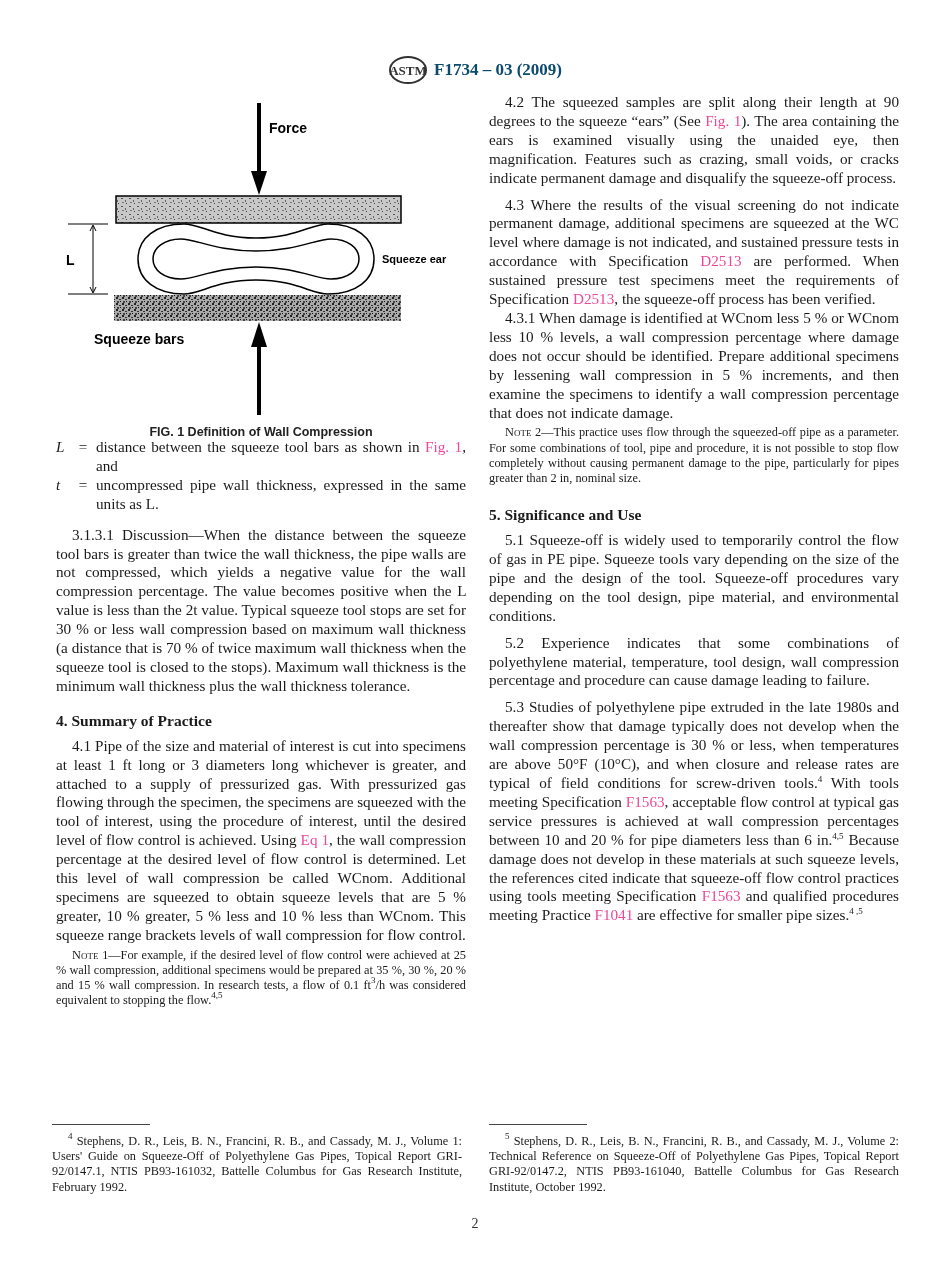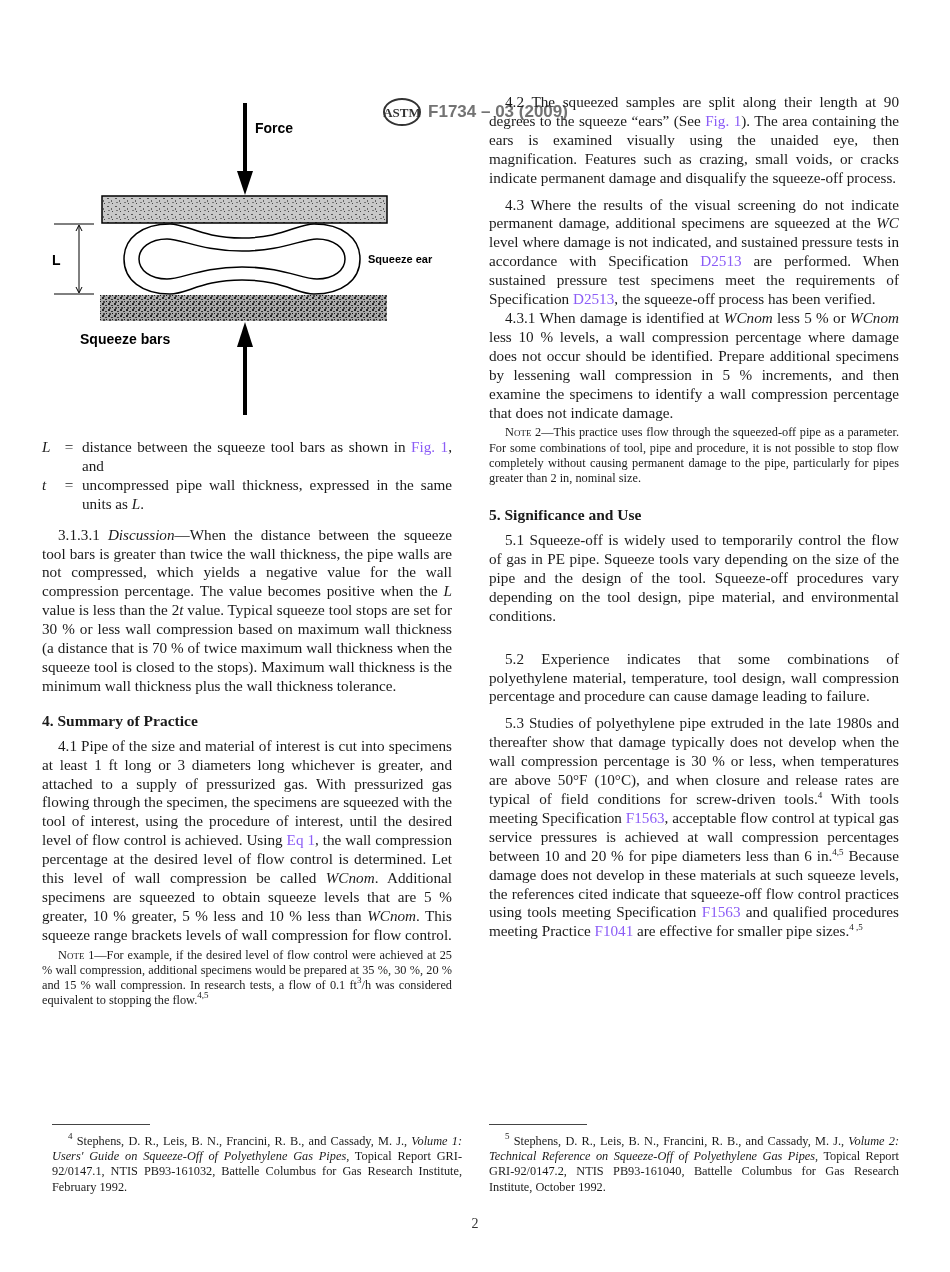--- a/index.html
+++ b/index.html
@@ -1,30 +1,30 @@
 <!DOCTYPE html>
 <html><head>
 <meta charset="utf-8">
 <style>
   html, body { margin: 0; padding: 0; background: #ffffff; }
   body { width: 950px; height: 1272px; position: relative; overflow: hidden; font-family: "Liberation Serif", serif; color: #1a1a1a; }
   .header { position: absolute; top: 55px; left: 0; width: 950px; text-align: center; }
-  .header-inner { display: inline-flex; align-items: center; gap: 6px; margin-top: 42px; }
+  .header-inner { display: inline-flex; align-items: center; gap: 6px; }
   .astm-logo { width: 40px; height: 30px; }
-  .doc-id { font-family: Liberation Sans, sans-serif; font-weight: bold; font-size: 17px; color: #737373; }
+  .doc-id { font-family: Liberation Serif, serif; font-weight: bold; font-size: 17px; color: #0c4a6e; }
   .col { position: absolute; top: 93px; width: 410px; font-size: 15.2px; line-height: 18.9px; text-align: justify; }
-  .col-left { left: 42px; }
+  .col-left { left: 56px; }
   .col-right { left: 489px; }
   .figure { position: relative; width: 410px; height: 345px; }
   .fig-caption { font-family: "Liberation Sans", sans-serif; font-weight: bold; font-size: 12.5px; text-align: center; margin-top: -10px; color: #222; }
   p { margin: 0; }
   .para { text-indent: 16px; }
   .gap { margin-top: 7px; }
-  .link { color: #8b5cf6; }
-  .it { font-style: italic; }
+  .link { color: #ec4899; }
+  .it { }
   .where-label { margin-top: 30px; }
   .def-row { display: flex; }
   .def-sym { width: 14px; font-style: italic; }
   .def-eq { width: 26px; text-align: center; }
   .def-text { flex: 1; }
   .section-heading { font-weight: bold; margin-top: 10px; margin-bottom: 6px; font-size: 15.5px; }
   .note { font-size: 12.3px; line-height: 15.2px; text-indent: 16px; margin-top: 3px; }
   .smallcaps { font-variant: small-caps; }
   sup { font-size: 9px; line-height: 0; vertical-align: 6px; }
   .footnote-rule { position: absolute; width: 98px; height: 1px; background: #444; }
@@ -81,20 +81,21 @@
 
       <path d="M 125 146 C 140 146 160 158 200 158 C 240 158 260 146 275 146 C 292 146 303 155 303 166 C 303 177 292 186 275 186 C 260 186 240 174 200 174 C 160 174 140 186 125 186 C 108 186 97 177 97 166 C 97 155 108 146 125 146 Z" fill="#fff" stroke="#000" stroke-width="1.5"></path>
       <text x="326" y="170" font-family="Liberation Sans, sans-serif" font-weight="bold" font-size="11" fill="#000">Squeeze ear</text>
 
       <rect x="58" y="202" width="287" height="26" fill="url(#speckle2)"></rect>
 
       <line x1="203" y1="252" x2="203" y2="322" stroke="#000" stroke-width="4"></line>
       <polygon points="195,254 211,254 203,229" fill="#000"></polygon>
       <text x="38" y="251" font-family="Liberation Sans, sans-serif" font-weight="bold" font-size="14" fill="#000">Squeeze bars</text>
     </svg>
+    <div class="fig-caption">FIG. 1 Definition of Wall Compression</div>
   </div>
 
   <div class="def-row">
     <span class="def-sym">L</span>
     <span class="def-eq">=</span>
     <span class="def-text"><span>distance between the squeeze tool bars as shown in </span><span class="link">Fig. 1</span><span>, and</span></span>
   </div>
   <div class="def-row">
     <span class="def-sym">t</span>
     <span class="def-eq">=</span>
@@ -119,21 +120,21 @@
   <p class="para gap" style="margin-top:8px"><span>4.3 Where the results of the visual screening do not indicate permanent damage, additional specimens are squeezed at the </span><span class="it">WC</span><span> level where damage is not indicated, and sustained pressure tests in accordance with Specification </span><span class="link">D2513</span><span> are performed. When sustained pressure test specimens meet the requirements of Specification </span><span class="link">D2513</span><span>, the squeeze-off process has been verified.</span></p>
 
   <p class="para"><span>4.3.1 When damage is identified at </span><span class="it">WCnom</span><span> less 5 % or </span><span class="it">WCnom</span><span> less 10 % levels, a wall compression percentage where damage does not occur should be identified. Prepare additional specimens by lessening wall compression in 5 % increments, and then examine the specimens to identify a wall compression percentage that does not indicate damage.</span></p>
 
   <p class="note" style=""><span class="smallcaps">Note 2</span><span>—This practice uses flow through the squeezed-off pipe as a parameter. For some combinations of tool, pipe and procedure, it is not possible to stop flow completely without causing permanent damage to the pipe, particularly for pipes greater than 2 in, nominal size.</span></p>
 
 
   <p class="section-heading" style="margin-top:20px">5. Significance and Use</p>
 
   <p class="para">5.1 Squeeze-off is widely used to temporarily control the flow of gas in PE pipe. Squeeze tools vary depending on the size of the pipe and the design of the tool. Squeeze-off procedures vary depending on the tool design, pipe material, and environmental conditions.</p>
-  <p class="para" style="margin-top:24px">5.2 Experience indicates that some combinations of polyethylene material, temperature, tool design, wall compression percentage and procedure can cause damage leading to failure.</p>
+  <p class="para" style="margin-top:8px">5.2 Experience indicates that some combinations of polyethylene material, temperature, tool design, wall compression percentage and procedure can cause damage leading to failure.</p>
 
   <p class="para" style="margin-top:8px"><span>5.3 Studies of polyethylene pipe extruded in the late 1980s and thereafter show that damage typically does not develop when the wall compression percentage is 30 % or less, when temperatures are above 50°F (10°C), and when closure and release rates are typical of field conditions for screw-driven tools.</span><sup>4</sup><span> With tools meeting Specification </span><span class="link">F1563</span><span>, acceptable flow control at typical gas service pressures is achieved at wall compression percentages between 10 and 20 % for pipe diameters less than 6 in.</span><sup>4,5</sup><span> Because damage does not develop in these materials at such squeeze levels, the references cited indicate that squeeze-off flow control practices using tools meeting Specification </span><span class="link">F1563</span><span> and qualified procedures meeting Practice </span><span class="link">F1041</span><span> are effective for smaller pipe sizes.</span><sup>4 ,5</sup></p>
 
 </div>
 
 <div class="footnote-rule" style="left:489px; top:1124px;"></div>
 <p class="footnote" style="left:489px; top:1134px;"><sup>5</sup><span> Stephens, D. R., Leis, B. N., Francini, R. B., and Cassady, M. J., </span><span class="it">Volume 2: Technical Reference on Squeeze-Off of Polyethylene Gas Pipes</span><span>, Topical Report GRI-92/0147.2, NTIS PB93-161040, Battelle Columbus for Gas Research Institute, October 1992.</span></p>
 
 <div class="page-num">2</div>
 

